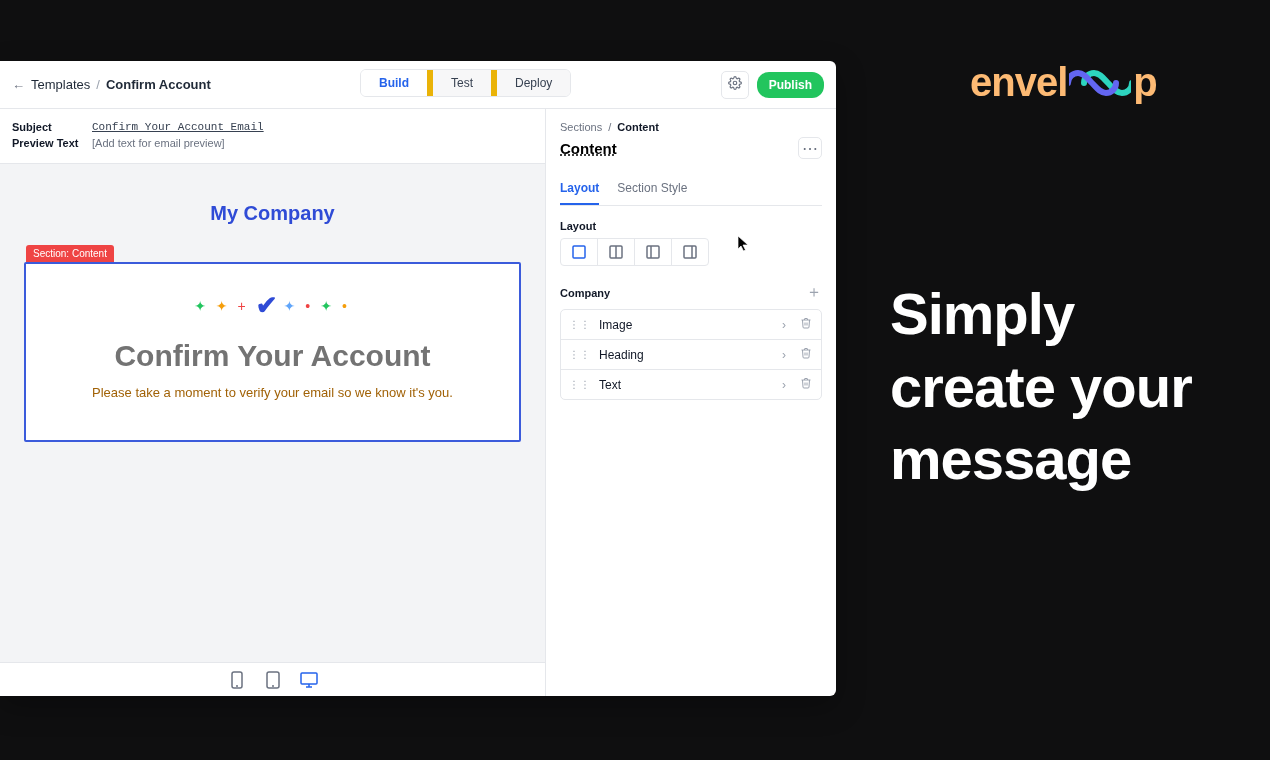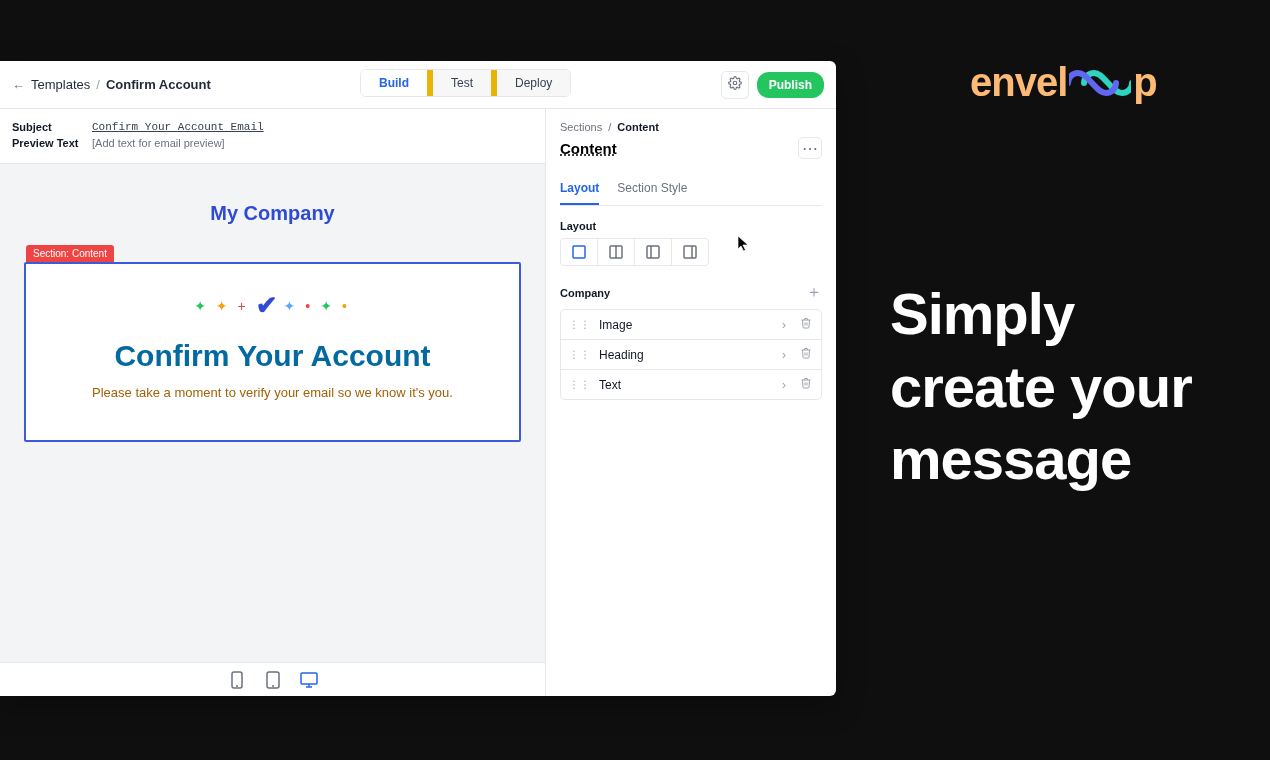--- a/index.html
+++ b/index.html
@@ -81,21 +81,21 @@
   .section-box {
     border: 2px solid #3b5bdb; background: #fff; border-radius: 2px;
     padding: 26px 20px 40px; text-align: center;
   }
   .confetti {
     display: flex; justify-content: center; align-items: center; gap: 6px;
     font-size: 14px; margin-bottom: 18px; letter-spacing: 4px;
   }
   .confetti .check { color: #2f4bd6; font-size: 26px; font-weight: 900; letter-spacing: 0; }
   .h1 {
-    font-size: 30px; font-weight: 800; color: #0369a1; margin-bottom: 12px;
+    font-size: 30px; font-weight: 800; color: #737373; margin-bottom: 12px;
   }
   .lead { font-size: 13px; color: #a16207; }
 
   .device-bar {
     height: 34px; border-top: 1px solid #e5e7eb; display: flex;
     align-items: center; justify-content: center; gap: 16px;
   }
   .device-bar .dev { width: 20px; height: 20px; display:flex; align-items:center; justify-content:center; color:#6b7280; }
   .device-bar .dev.active { color: #2563eb; }
 

